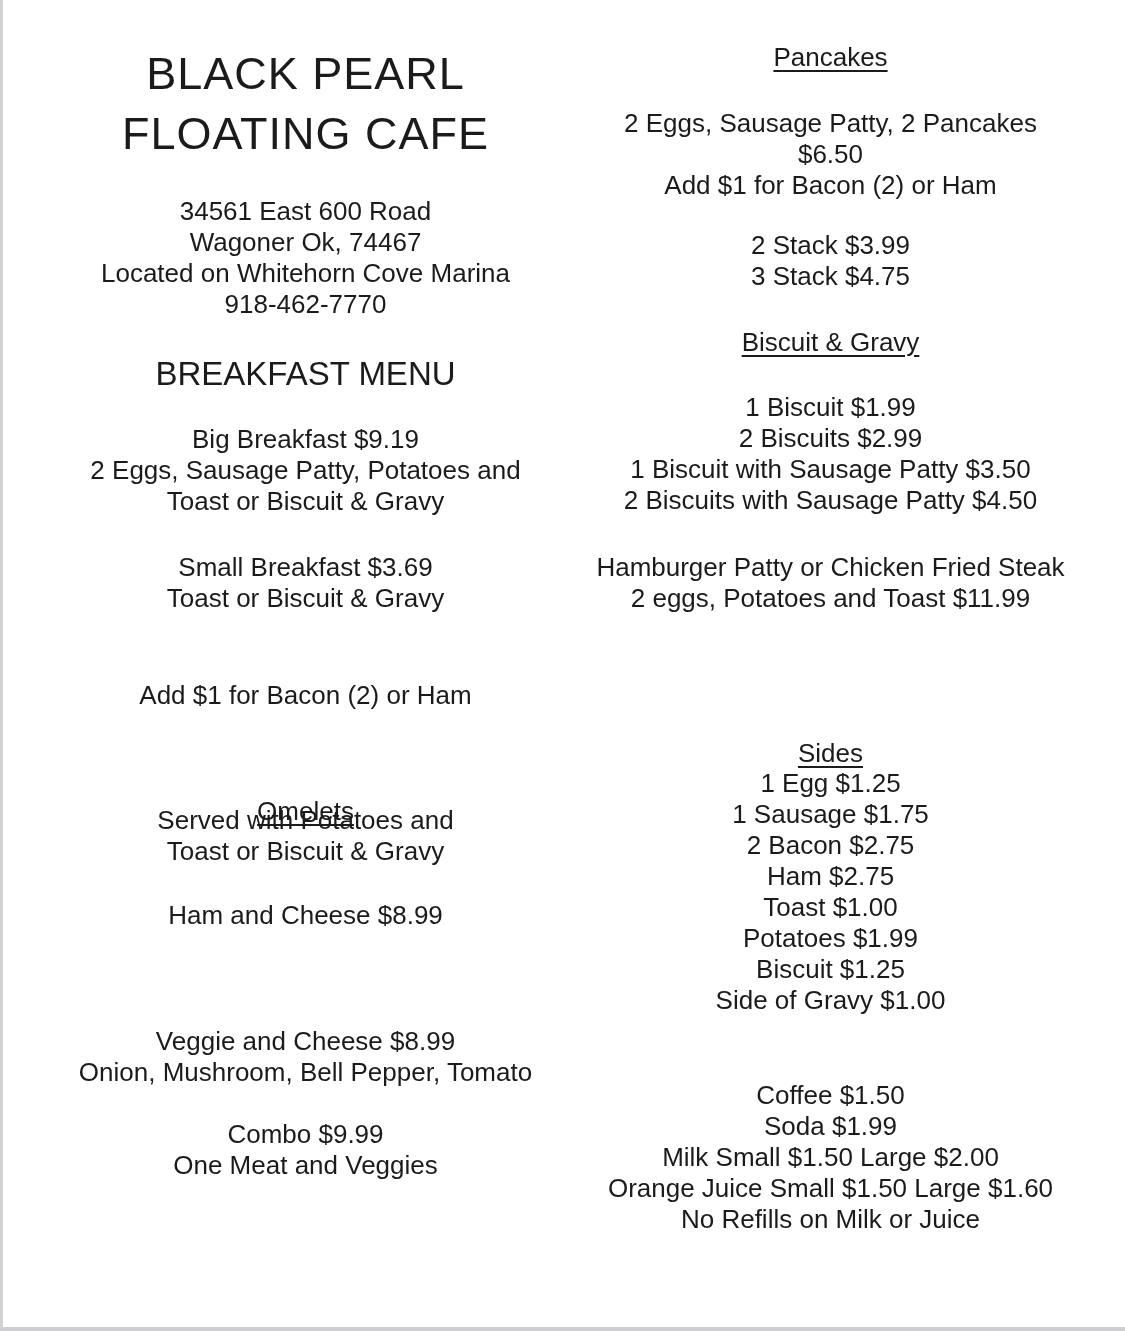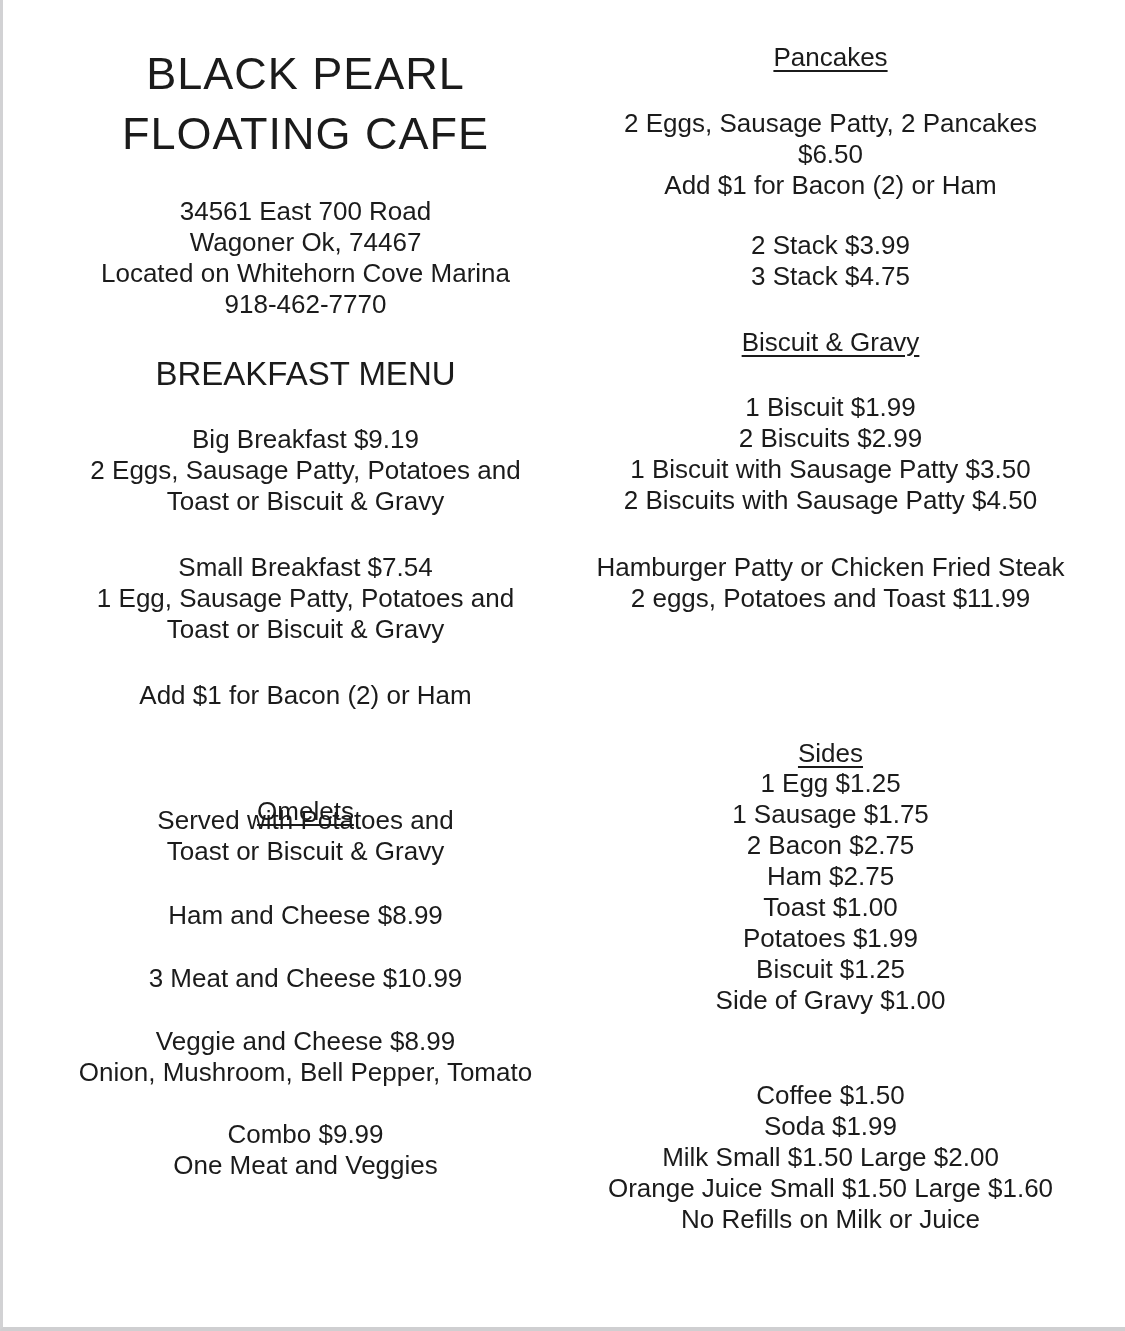--- a/index.html
+++ b/index.html
@@ -80,52 +80,50 @@
 
 <div id="page">
 
   <div id="left-col" class="col">
 
     <div id="title1" class="block restaurant-title">BLACK PEARL</div>
 
     <div id="title2" class="block restaurant-title">FLOATING CAFE</div>
 
     <div id="address-block" class="block">
-      <div class="line">34561 East 700 Road</div>
+      <div class="line">34561 East 600 Road</div>
       <div class="line">Wagoner Ok, 74467</div>
       <div class="line">Located on Whitehorn Cove Marina</div>
       <div class="line">918-462-7770</div>
     </div>
 
     <div id="menu-title" class="block menu-title">BREAKFAST MENU</div>
 
     <div id="big-breakfast" class="block">
       <div class="line">Big Breakfast $9.19</div>
       <div class="line">2 Eggs, Sausage Patty, Potatoes and</div>
       <div class="line">Toast or Biscuit &amp; Gravy</div>
     </div>
 
     <div id="small-breakfast" class="block">
-      <div class="line">Small Breakfast $7.54</div>
-      <div class="line">1 Egg, Sausage Patty, Potatoes and</div>
+      <div class="line">Small Breakfast $3.69</div>
       <div class="line">Toast or Biscuit &amp; Gravy</div>
     </div>
 
     <div id="addon-note" class="block line">Add $1 for Bacon (2) or Ham</div>
 
     <div id="omelets-heading" class="block section-heading">Omelets</div>
 
     <div id="omelets-subtitle" class="block">
       <div class="line">Served with Potatoes and</div>
       <div class="line">Toast or Biscuit &amp; Gravy</div>
     </div>
 
     <div id="omelet-item1" class="block line">Ham and Cheese $8.99</div>
 
-    <div id="omelet-item2" class="block line">3 Meat and Cheese $10.99</div>
 
     <div id="omelet-item3" class="block">
       <div class="line">Veggie and Cheese $8.99</div>
       <div class="line">Onion, Mushroom, Bell Pepper, Tomato</div>
     </div>
 
     <div id="omelet-item4" class="block">
       <div class="line">Combo $9.99</div>
       <div class="line">One Meat and Veggies</div>
     </div>

